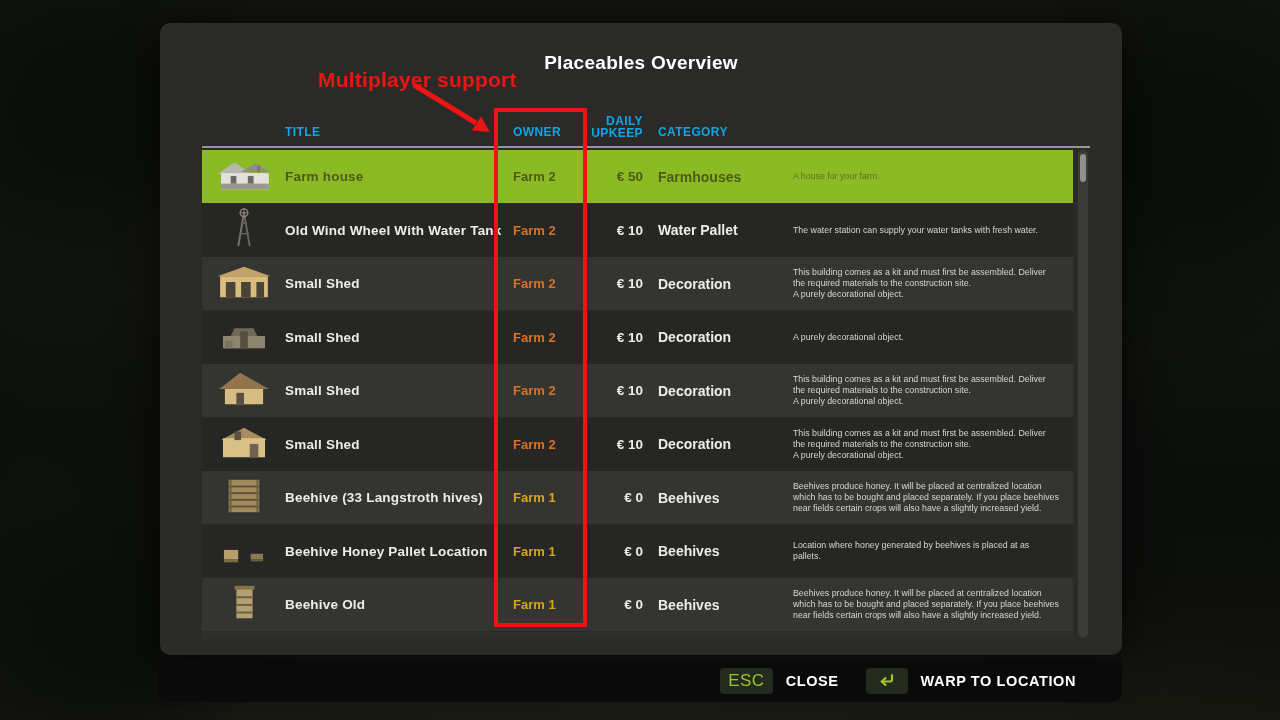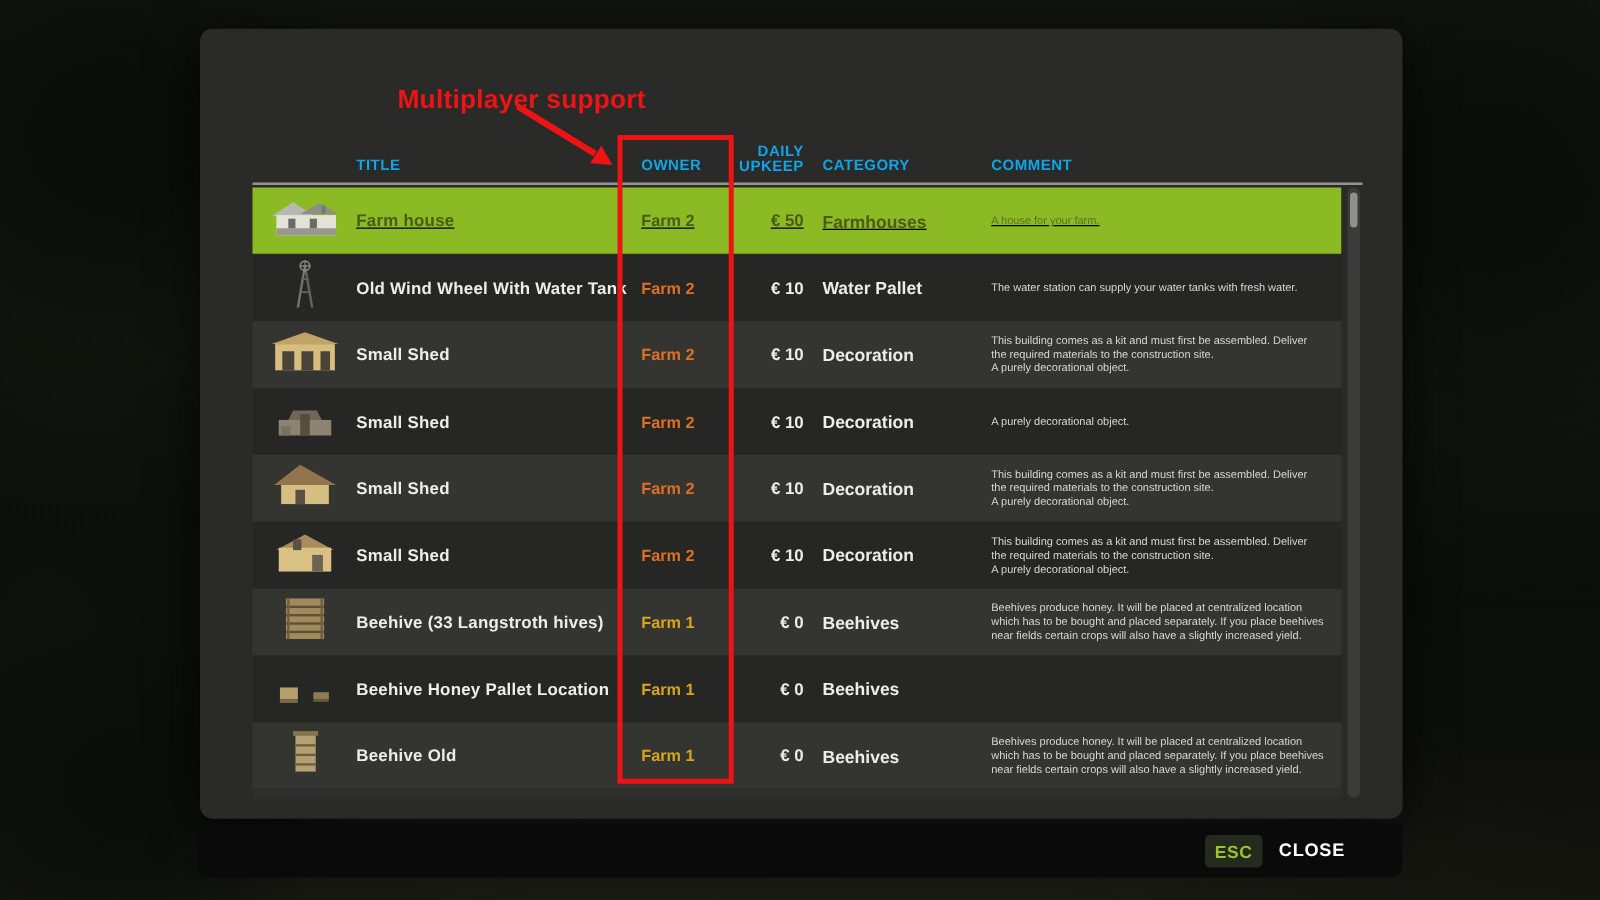--- a/index.html
+++ b/index.html
@@ -53,21 +53,21 @@
   .thead .comment { padding-left:3px; }
 
   
   .tbody { position:absolute; left:42px; top:127px; width:871px; }
   .row {
     display:grid; grid-template-columns:83px 228px 72px 58px 147px 1fr;
     align-items:center; height:53px; margin-bottom:0.5px;
   }
   .row.even { background:#343431; }
   .row.odd  { background:#262624; }
-  .row.selected { background:var(--selected-row,#8cba24);text-decoration:underline; }
+  .row.selected { background:var(--selected-row,#8cba24); }
   .icon-cell { display:flex; align-items:center; justify-content:center; height:100%; }
   .icon-cell svg { width:62px; height:42px; }
   .title-cell    { color:#ececea; font-size:13.5px; font-weight:600; letter-spacing:.2px; }
   .owner-cell    { font-size:13px; font-weight:600; }
   .owner-farm2   { color:var(--owner-farm2,#dd7022); }
   .owner-farm1   { color:var(--owner-farm1,#d9a41c); }
   .upkeep-cell   { text-align:right; color:#ececea; font-size:13.5px; font-weight:600; }
   .category-cell { padding-left:15px; color:#ececea; font-size:14px; font-weight:600; }
   .comment-cell  { padding-left:3px; padding-right:14px; color:#d6d6d4;
                    font-size:8.8px; line-height:11px; white-space:pre-line; }
@@ -96,21 +96,21 @@
     background:#0a0a0a; border-radius:4px 4px 10px 10px;
     display:flex; align-items:center; justify-content:flex-end;
     padding-right:46px;
   }
   .action { display:flex; align-items:center; gap:13px; }
   .action + .action { margin-left:27px; }
   .key {
     min-width:42px; height:26px; padding:0 8px;
     background:#242a1c; border-radius:4px;
     display:flex; align-items:center; justify-content:center;
-    color:var(--key-green,#9cc32e); font-weight:700; font-size:14px; letter-spacing:.5px;
+    color:var(--key-green,#9cc32e); font-weight:400; font-size:17px; letter-spacing:.5px;
   }
   .key svg { width:17px; height:15px; color:var(--key-green,#9cc32e); }
   .action-label { color:#ffffff; font-weight:700; font-size:14.5px; letter-spacing:.6px; }
 
   
   .annotation-label {
     position:absolute; left:318px; top:68px;
     color:var(--annotation-red,#ec1414); font-size:21px; font-weight:600;
     letter-spacing:.2px;
   }
@@ -123,31 +123,31 @@
 </head>
 <body>
 
 <div class="scene">
   <div class="canopy c1"></div>
   <div class="canopy c2"></div>
   <div class="canopy c3"></div>
 </div>
 
 <div class="modal">
+  <div class="dialog-title">Placeables Overview</div>
 
   <div class="thead">
     <div class="col icon-h"></div>
     <div class="col">TITLE</div>
     <div class="col">OWNER</div>
     <div class="col upkeep">
       <span style="display:block">DAILY</span>
       <span style="display:block">UPKEEP</span>
     </div>
     <div class="col category">CATEGORY</div>
-    <div class="col comment">COMMENT</div>
   </div>
 
   <div class="tbody" id="rows">
       <div class="row even selected">
     <div class="cell icon-cell">
           <span class="icon"><svg viewBox="0 0 64 44">
               <polygon points="4,21 22,9 40,21" fill="#b8b8b2"></polygon>
               <polygon points="28,19 44,10 60,19" fill="#8e8e88"></polygon>
               <rect x="8" y="20" width="50" height="17" fill="#e3e2da"></rect>
               <rect x="8" y="31" width="50" height="6" fill="#99978e"></rect>
@@ -267,20 +267,21 @@
               <rect x="11" y="23" width="15" height="10" fill="#b59e6a"></rect>
               <rect x="11" y="33" width="15" height="3" fill="#7a6a46"></rect>
               <rect x="39" y="27" width="13" height="6" fill="#8d7b52"></rect>
               <rect x="39" y="33" width="13" height="2" fill="#6a5c3e"></rect>
             </svg></span>
         </div>
     <div class="cell title-cell">Beehive Honey Pallet Location</div>
     <div class="cell owner-cell owner-farm1">Farm 1</div>
     <div class="cell upkeep-cell">€ 0</div>
     <div class="cell category-cell">Beehives</div>
+    <div class="cell comment-cell">Location where honey generated by beehives is placed at as pallets.</div>
   </div>
       <div class="row even">
     <div class="cell icon-cell">
           <span class="icon"><svg viewBox="0 0 64 44">
               <rect x="24" y="7" width="17" height="31" fill="#b3a073"></rect>
               <rect x="22" y="4" width="21" height="4" fill="#857349"></rect>
               <rect x="24" y="15" width="17" height="2" fill="#6e5f3e"></rect>
               <rect x="24" y="23" width="17" height="2" fill="#6e5f3e"></rect>
               <rect x="24" y="31" width="17" height="2" fill="#6e5f3e"></rect>
             </svg></span>
@@ -296,20 +297,29 @@
 
   <div class="scrolltrack">
     <div class="scrollthumb"></div>
   </div>
 </div>
 
 <div class="footer-bar">
   <div class="action">
     <span class="key">ESC</span>
     <span class="action-label">CLOSE</span>
+  </div>
+  <div class="action">
+    <span class="key">
+      <svg viewBox="0 0 17 15" aria-hidden="true">
+        <path d="M14 2 v4.5 a2 2 0 0 1 -2 2 H5" fill="none" stroke="currentColor" stroke-width="2.2" stroke-linecap="round" stroke-linejoin="round"></path>
+        <path d="M7.5 5.2 L3.6 8.5 L7.5 11.8" fill="none" stroke="currentColor" stroke-width="2.2" stroke-linecap="round" stroke-linejoin="round"></path>
+      </svg>
+    </span>
+    <span class="action-label">WARP TO LOCATION</span>
   </div>
 </div>
 
 <div class="annotation-label">Multiplayer support</div>
 <svg class="annotation-arrow" width="100" height="58" viewBox="0 0 100 58">
   <line x1="12" y1="5" x2="74" y2="43" stroke="currentColor" stroke-width="5"></line>
   <polygon points="88,52 70,50.5 79,36.5" fill="currentColor"></polygon>
 </svg>
 <div class="annotation-box"></div>
 

